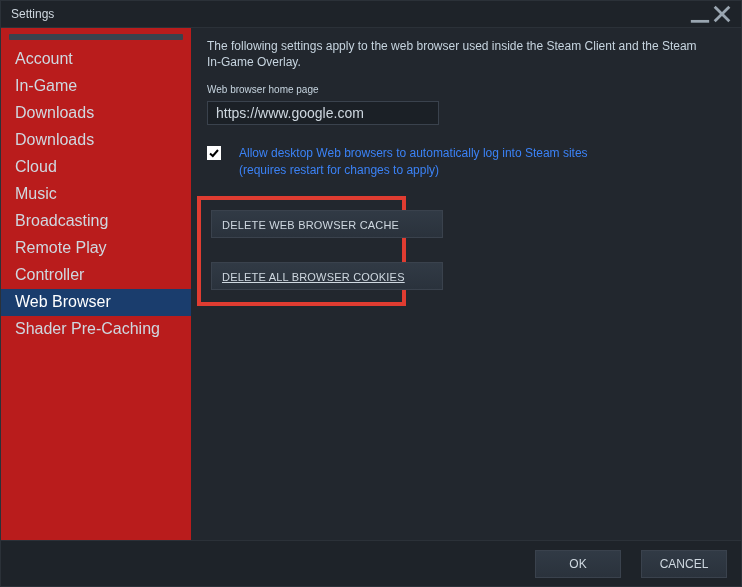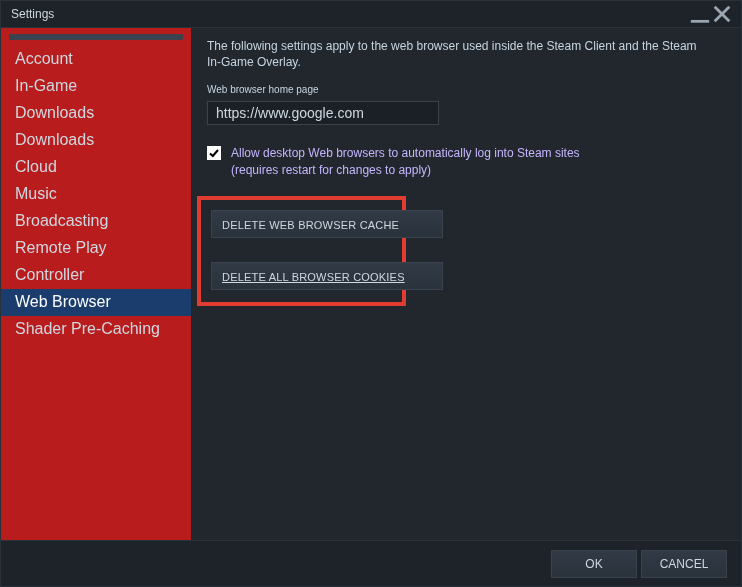--- a/index.html
+++ b/index.html
@@ -100,21 +100,21 @@
     gap: 10px;
   }
   .checkbox {
     width: 14px; height: 14px;
     background: #ffffff;
     display: flex; align-items: center; justify-content: center;
     flex-shrink: 0; margin-top: 1px;
     cursor: pointer;
   }
   .checkbox svg { width: 12px; height: 12px; display: block; }
-  .checkbox-text { font-size: 12px; color: #c4b5fd; line-height: 1.35; }
+  .checkbox-text { font-size: 12px; color: #3b82f6; line-height: 1.35; margin-left: 8px; }
   .checkbox-text .sub { display: block; }
 
   
   .highlight-box {
     margin-top: 18px;
     margin-left: -10px;
     width: 209px;
     border: 4px solid #e03c31;
     padding: 10px 10px 12px 10px;
   }
@@ -131,21 +131,21 @@
     cursor: pointer;
     background: linear-gradient(180deg, #313a45 0%, #2a323c 100%);
     border: 1px solid #3a424d;
   }
   .action-btn + .action-btn { margin-top: 24px; text-decoration: underline; }
 
   
   .footer {
     height: 46px;
     display: flex; align-items: center; justify-content: flex-end;
-    gap: 4px;
+    gap: 20px;
     padding: 0 14px;
     background: #1e2329;
     border-top: 1px solid #2b3138;
   }
   .footer-btn {
     min-width: 86px; height: 28px;
     padding: 0 16px;
     font-size: 12px;
     color: #cfd8e0;
     text-align: center;

